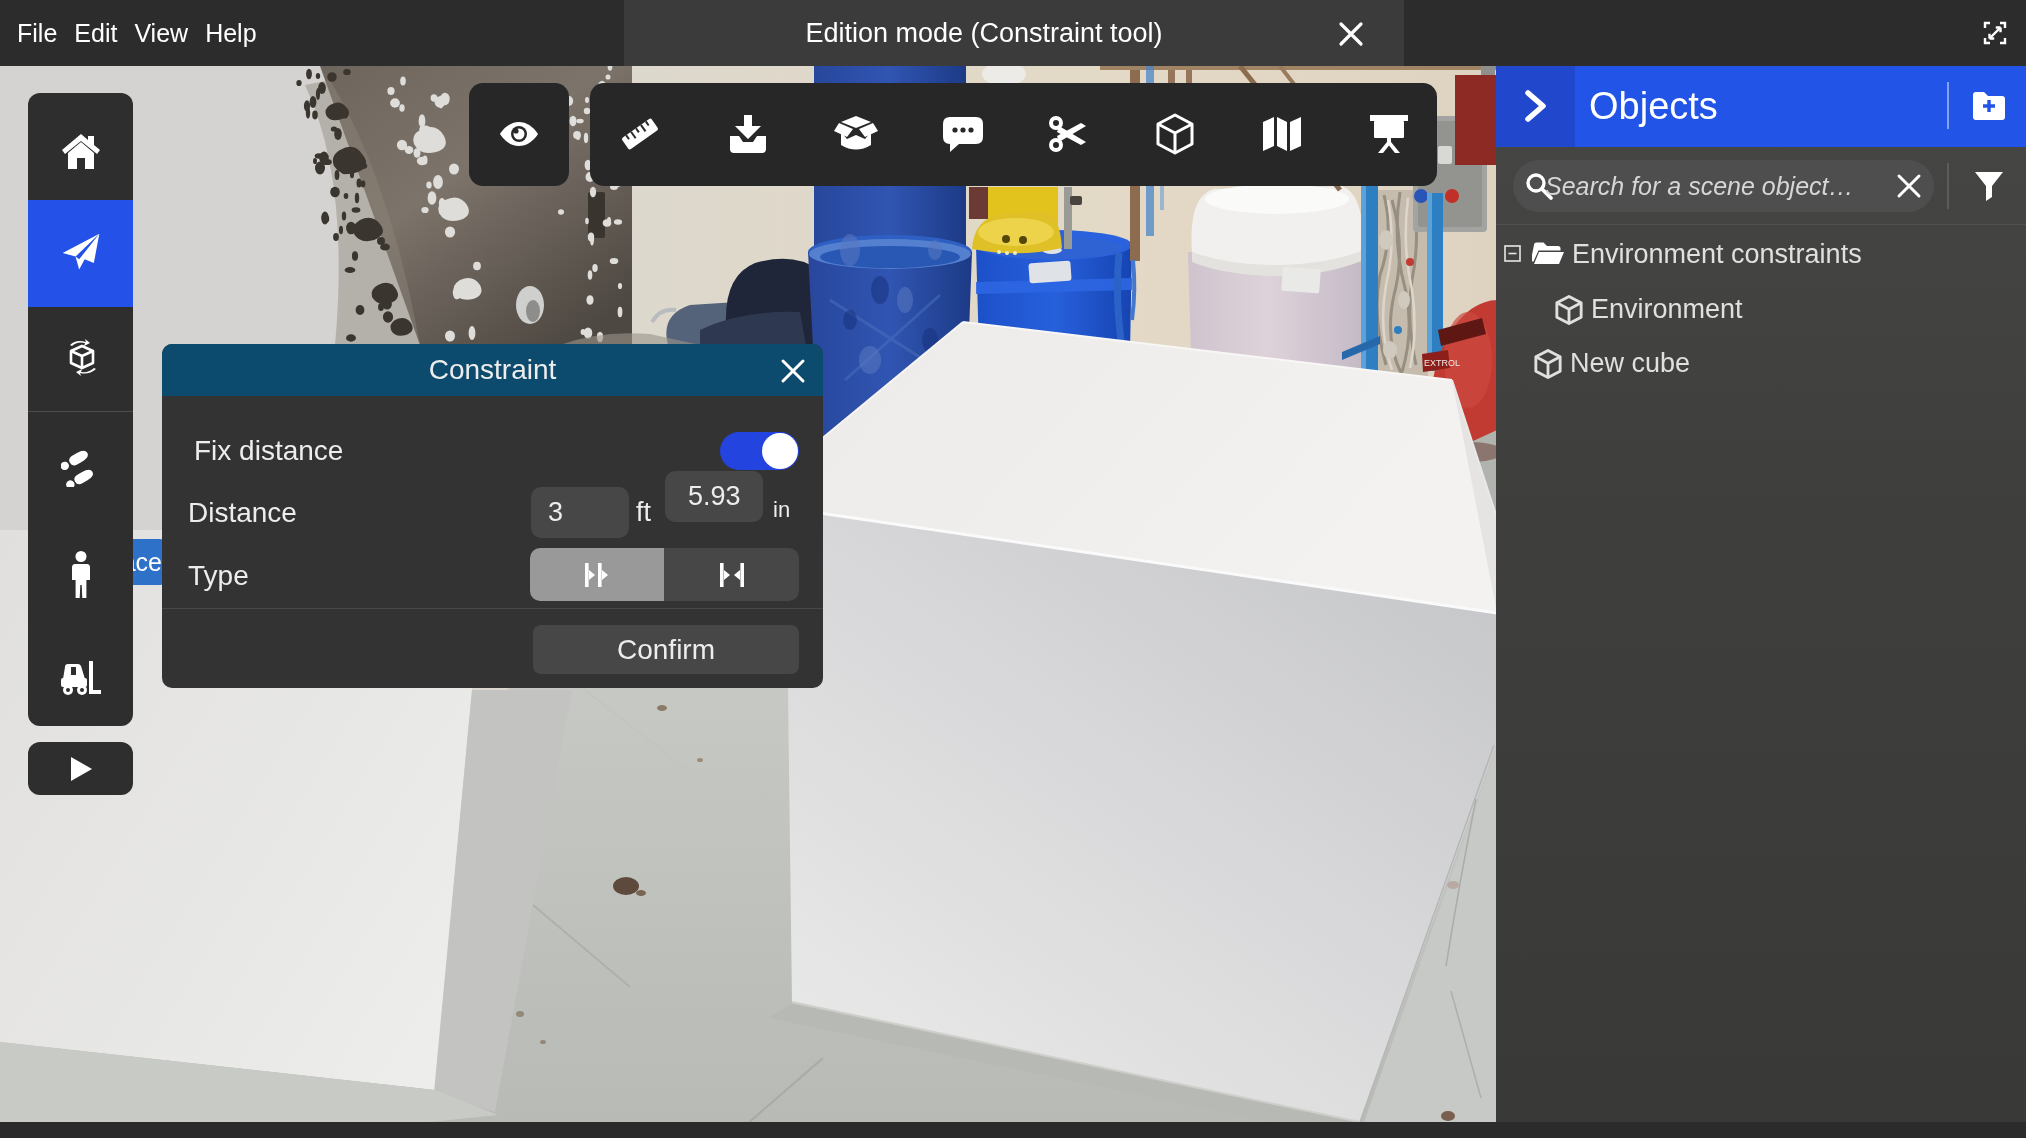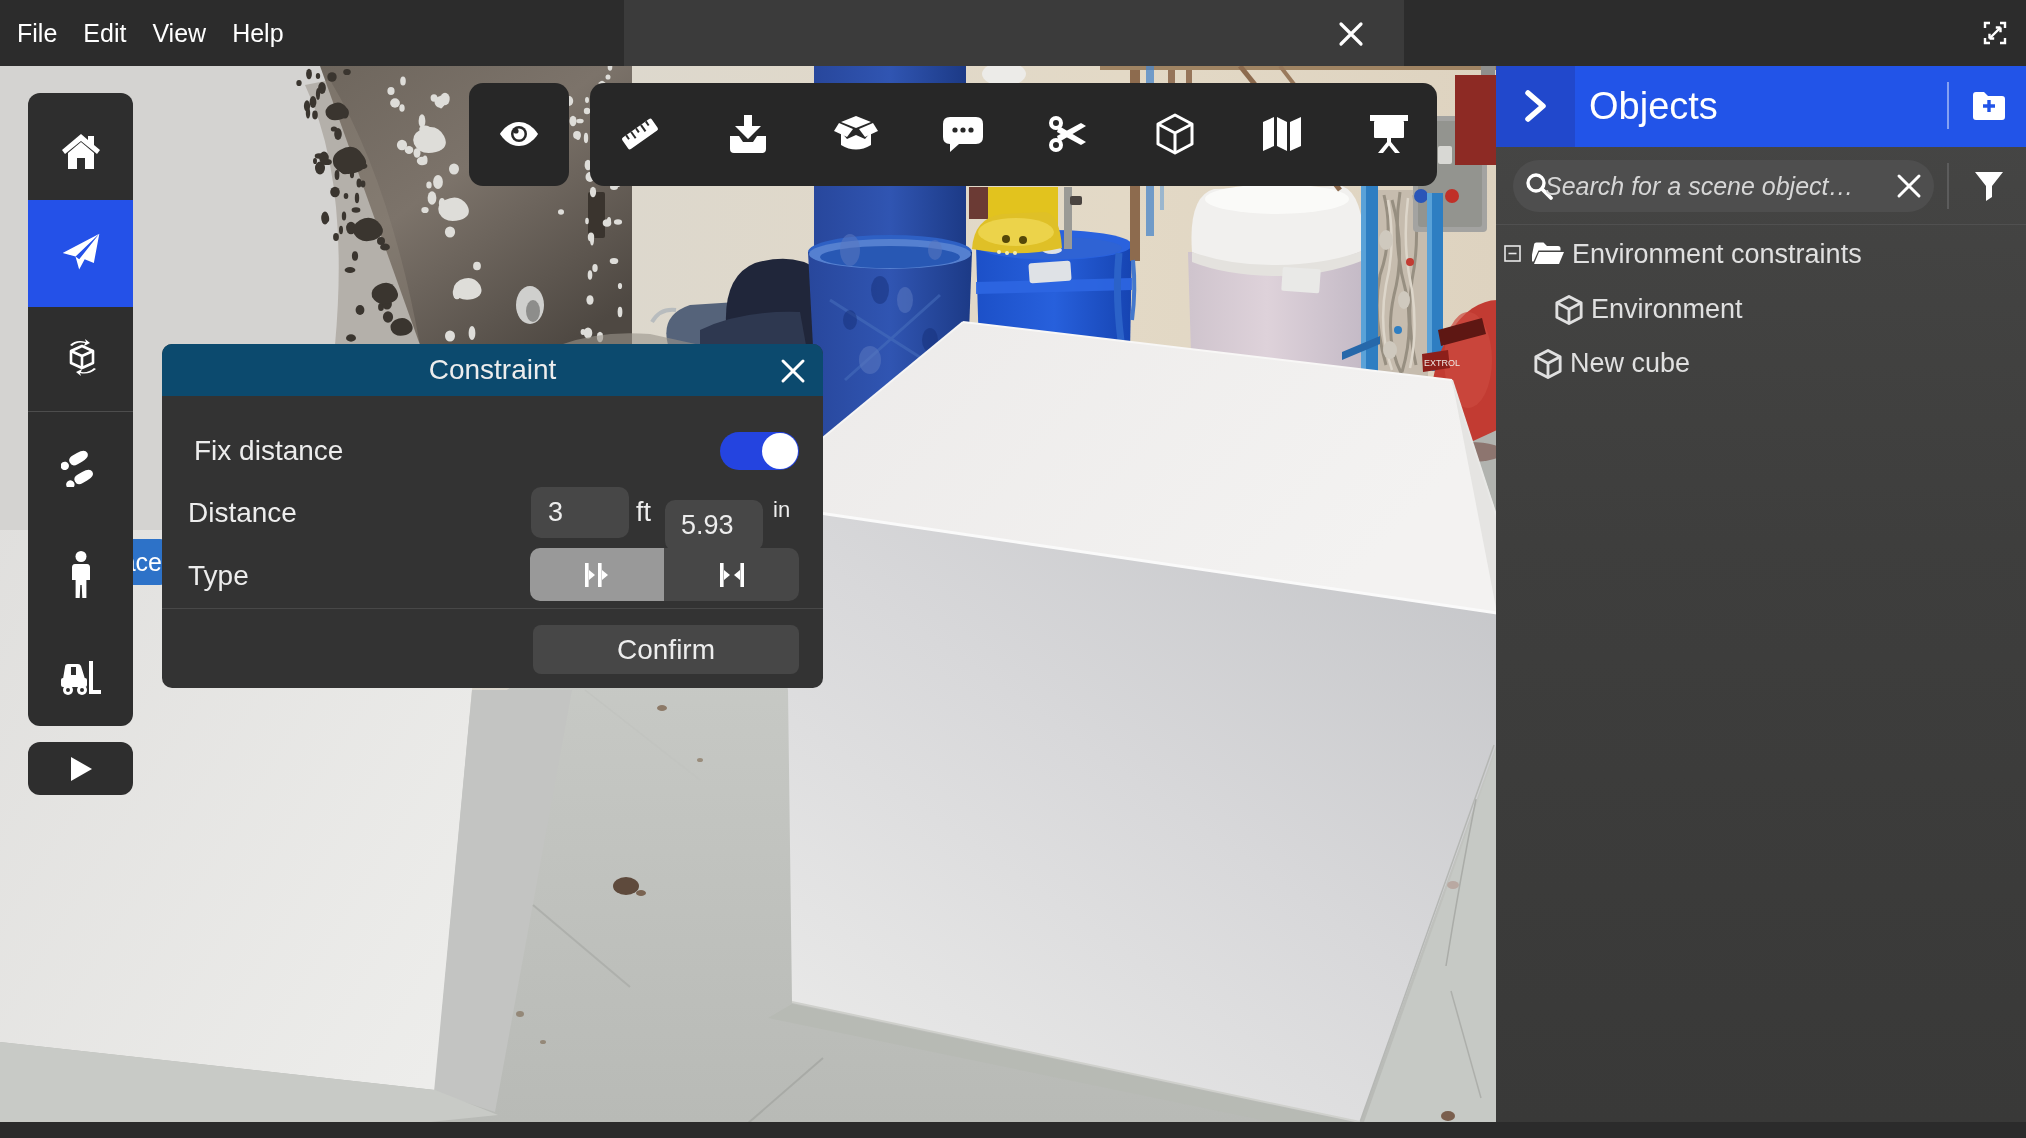--- a/index.html
+++ b/index.html
@@ -348,26 +348,27 @@
     <path d="M963,322 L1452,380" stroke="#f8f7f6" stroke-width="2" fill="none"></path>
     <path d="M1452,380 L1497,518" stroke="#e8e8e6" stroke-width="2" fill="none"></path>
     <polygon points="792,1004 1360,1124 1282,1124 768,1018" fill="#b7bab4"></polygon>
     <path d="M792,1002 L1360,1122" stroke="#cfd0cc" stroke-width="2" fill="none"></path>
   </svg>
 
   <div class="abs" style="left:0;top:1122px;width:2026px;height:16px;background:#2b2b2b"></div>
 
   <div class="abs" style="left:0;top:0;width:2026px;height:66px;background:#2c2c2c;color:#fff">
     <div class="abs" style="left:624px;top:0;width:780px;height:66px;background:#3b3b3b"></div>
-    <div class="abs" style="left:17px;top:0;height:66px;display:flex;align-items:center;gap:26px;font-size:25px">
+    <div class="abs" style="left:17px;top:0;height:66px;display:flex;align-items:center;gap:17px;font-size:25px">
       <span>File</span>
         <span>Edit</span>
         <span>View</span>
         <span>Help</span>
     </div>
+    <div class="abs" style="left:594px;top:0;width:780px;height:66px;display:flex;align-items:center;justify-content:center;font-size:27px">Edition mode (Constraint tool)</div>
     <svg class="abs" style="left:1337px;top:20px" width="28" height="28" viewBox="0 0 28 28">
       <path d="M4,4 L24,24 M24,4 L4,24" stroke="#fff" stroke-width="3.2" stroke-linecap="round"></path>
     </svg>
     <svg class="abs" style="left:1982px;top:20px" width="26" height="26" viewBox="0 0 26 26">
       <g stroke="#fff" stroke-width="2.4" fill="none">
         <path d="M3,8 L3,3 L8,3"></path>
         <path d="M18,3 L23,3 L23,8"></path>
         <path d="M3,18 L3,23 L8,23"></path>
         <path d="M18,23 L23,23 L23,18"></path>
         <path d="M7.5,18.5 L18.5,7.5"></path>
@@ -516,21 +517,21 @@
       <path d="M3,3 L23,23 M23,3 L3,23" stroke="#fff" stroke-width="3" stroke-linecap="round"></path>
     </svg>
     <div class="abs" style="left:26px;top:436px;font-size:28px"></div>
     <div class="abs" style="left:32px;top:91px;font-size:28px">Fix distance</div>
     <div class="abs" style="left:558px;top:88px;width:79px;height:38px;border-radius:19px;background:#2444e0">
       <div class="abs" style="left:42px;top:1px;width:36px;height:36px;border-radius:50%;background:#fff"></div>
     </div>
     <div class="abs" style="left:26px;top:153px;font-size:28px">Distance</div>
     <div class="abs" style="left:369px;top:143px;width:98px;height:51px;background:#474747;border-radius:10px;display:flex;align-items:center;padding-left:17px;font-size:27px">3</div>
     <div class="abs" style="left:474px;top:153px;font-size:27px">ft</div>
-    <div class="abs" style="left:503px;top:156px;width:98px;height:51px;background:#474747;border-radius:10px;display:flex;align-items:center;padding-left:16px;font-size:27px">5.93</div>
+    <div class="abs" style="left:503px;top:127px;width:98px;height:51px;background:#474747;border-radius:10px;display:flex;align-items:center;padding-left:23px;font-size:27px">5.93</div>
     <div class="abs" style="left:611px;top:153px;font-size:22px">in</div>
     <div class="abs" style="left:26px;top:216px;font-size:28px">Type</div>
     <div class="abs" style="left:368px;top:204px;width:269px;height:53px;border-radius:10px;overflow:hidden;display:flex">
       <div style="width:134px;height:53px;background:#999999;display:flex;align-items:center;justify-content:center">
         <svg width="30" height="26" viewBox="0 0 30 26">
           <g fill="#fff">
               <rect x="3" y="1" width="3.6" height="24"></rect>
               <path d="M7,8 L13,13 L7,18 Z"></path>
           <rect x="16" y="1" width="3.6" height="24"></rect>
               <path d="M20,8 L26,13 L20,18 Z"></path>

